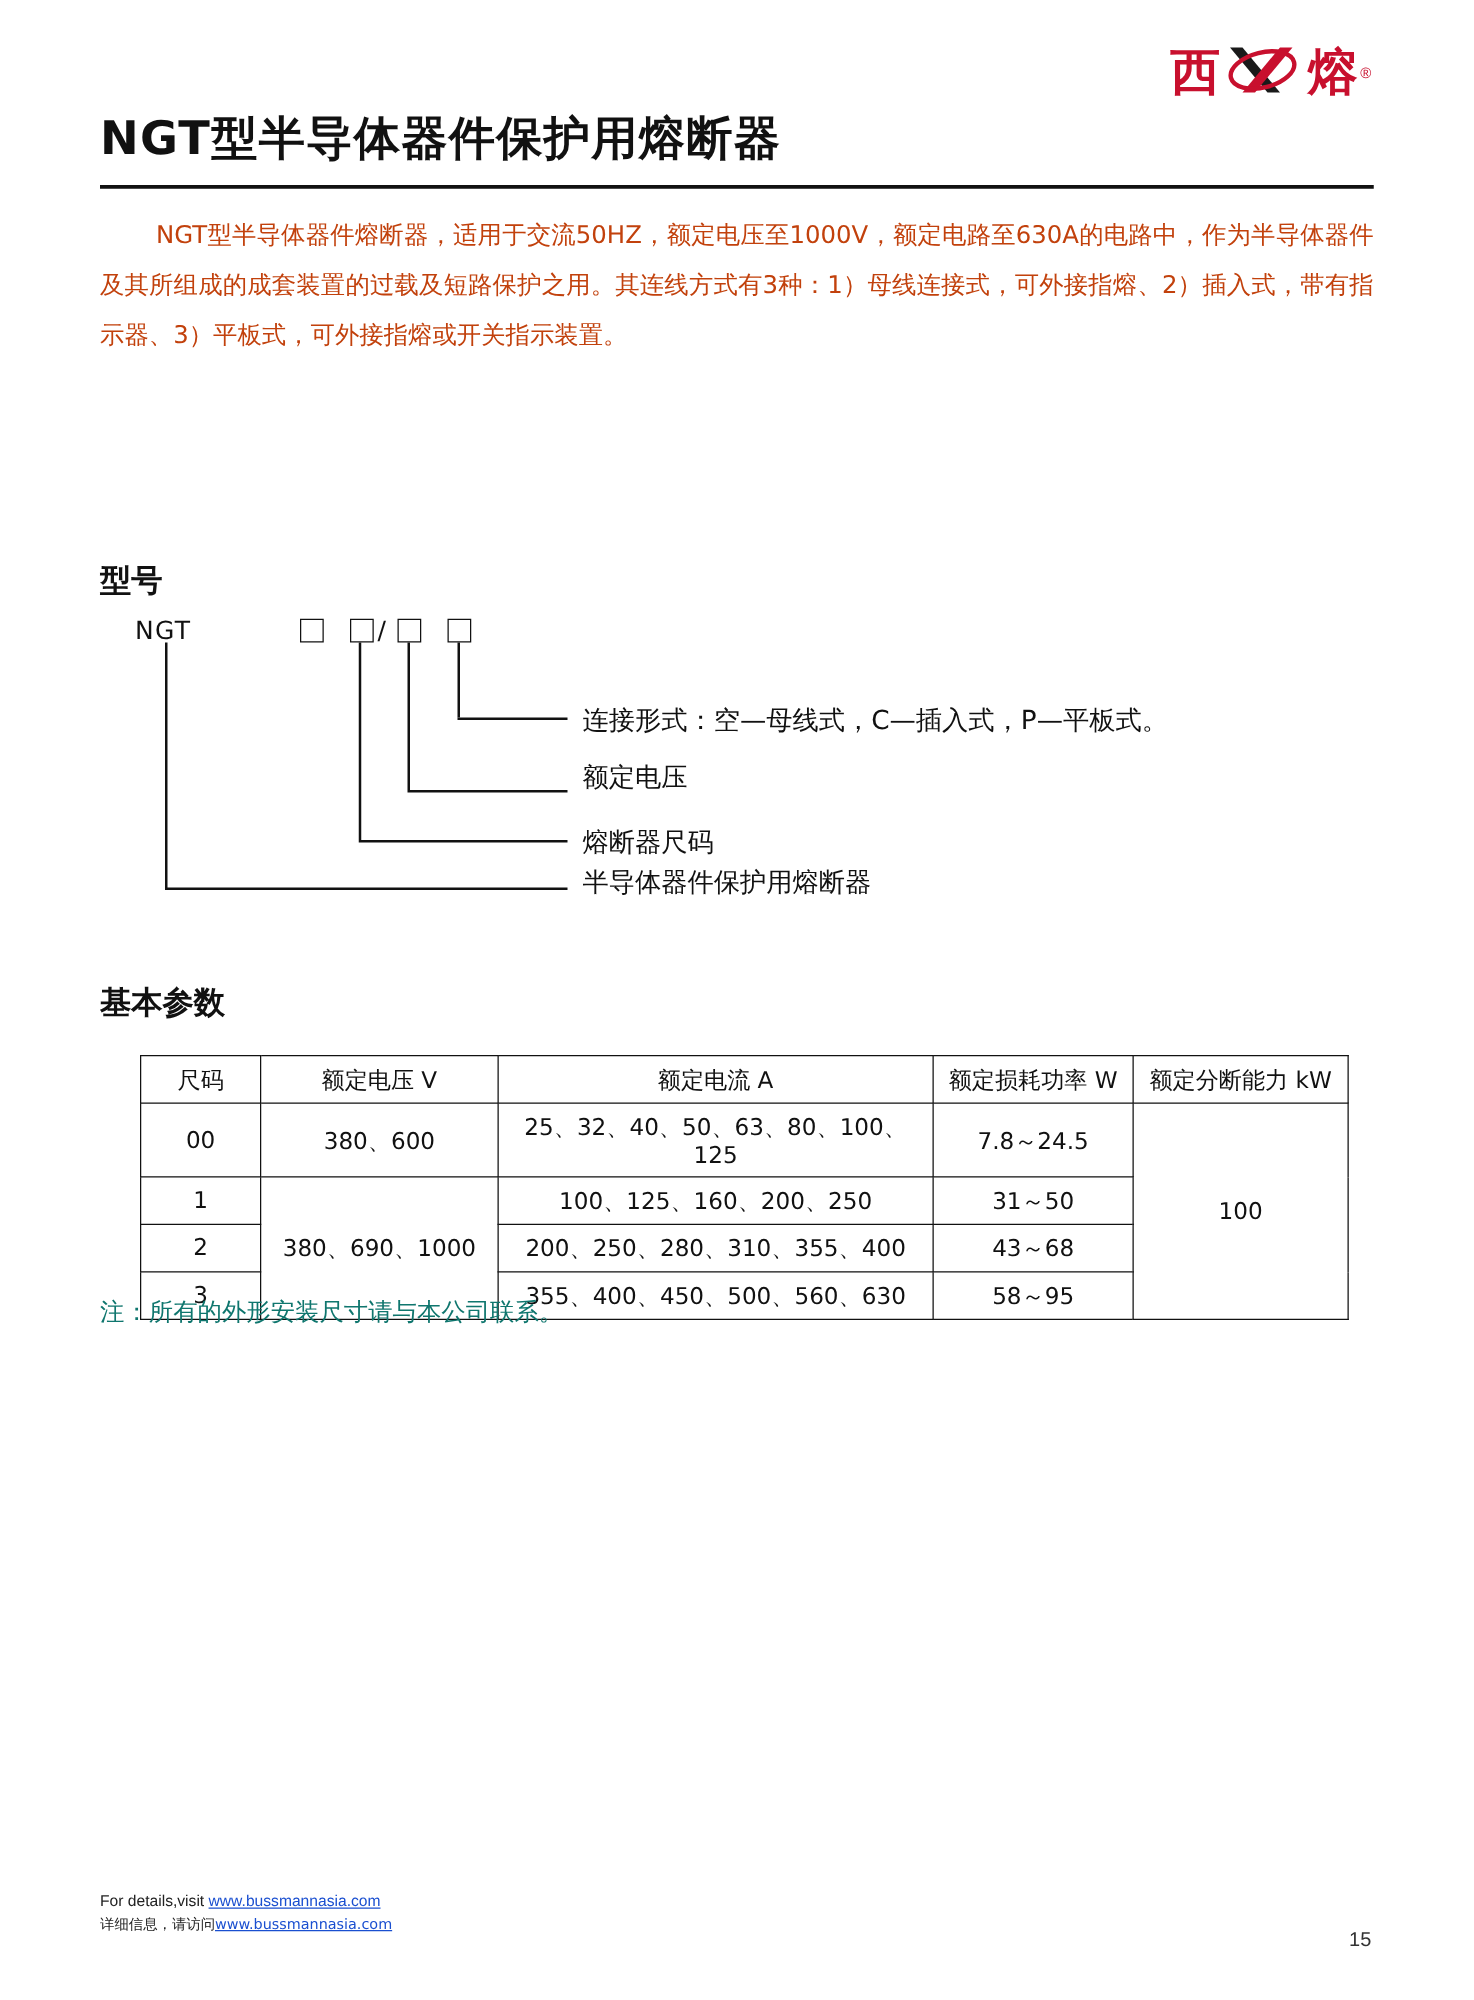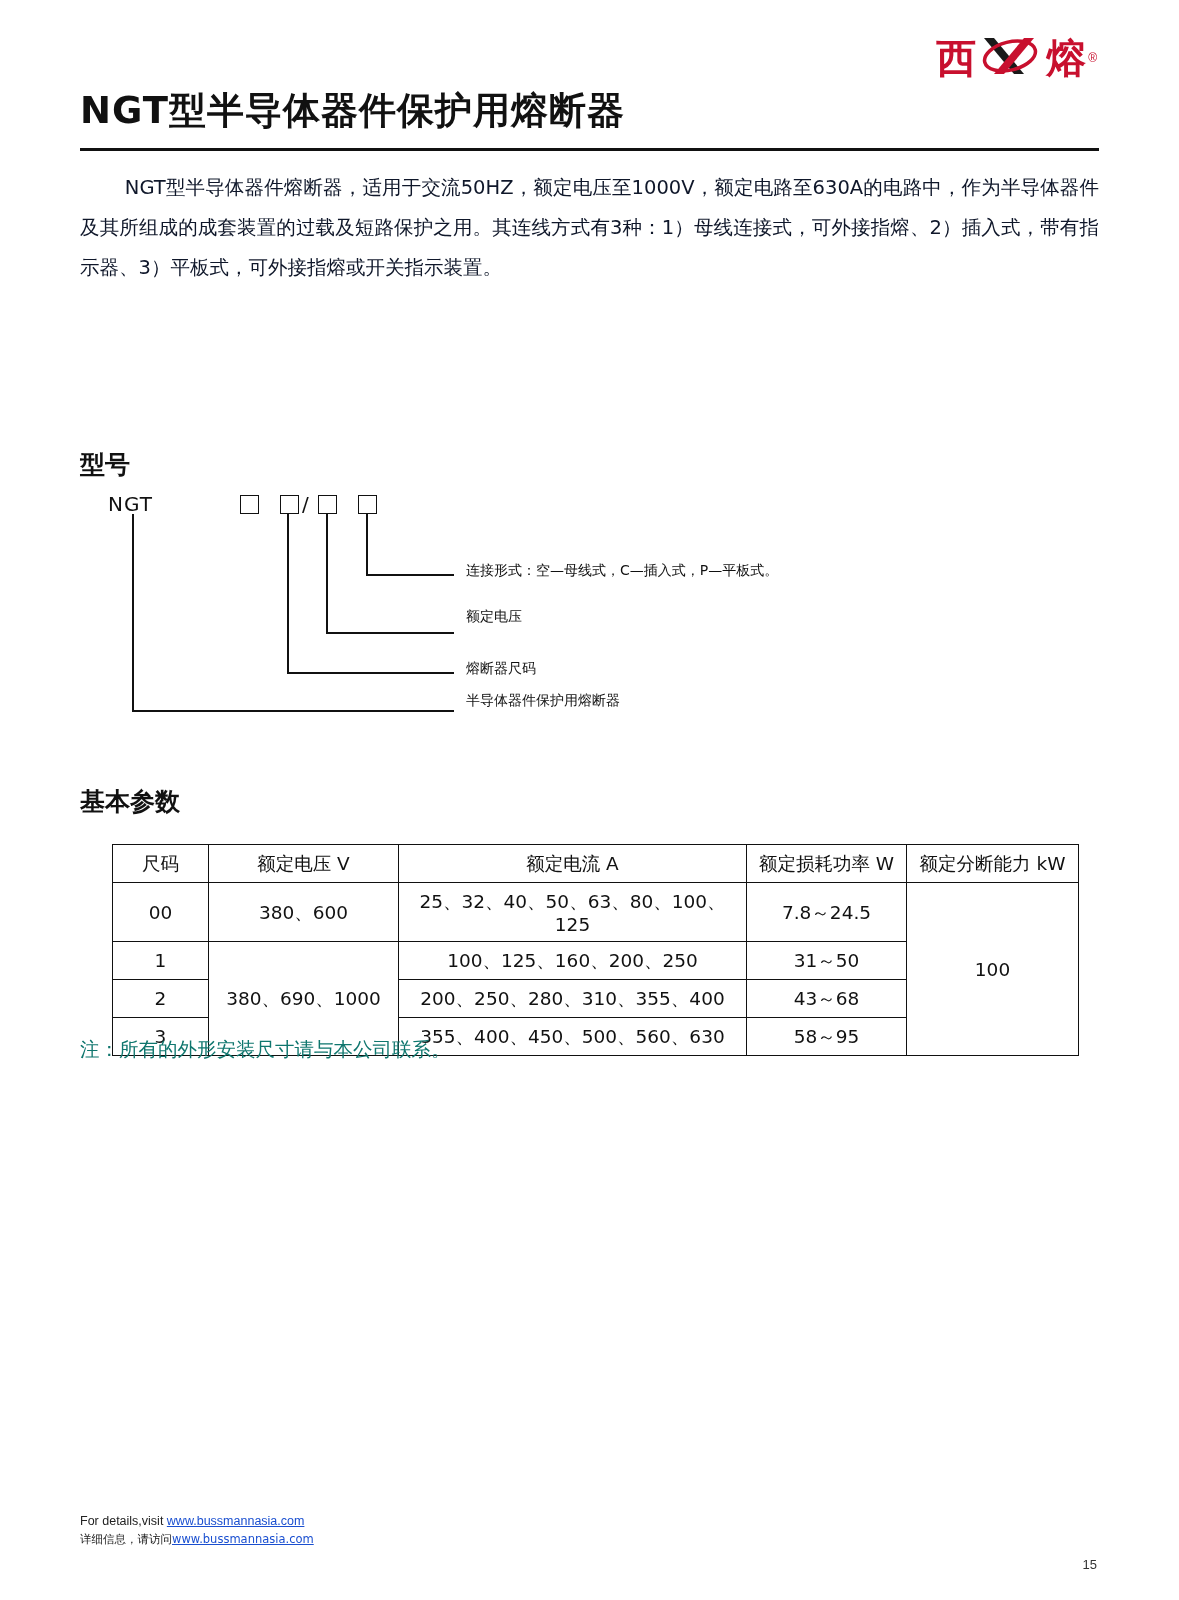--- a/index.html
+++ b/index.html
@@ -83,21 +83,21 @@
 
   
   .body-text {
     position: absolute;
     top: 168px;
     left: 80px;
     width: 1019px;
     font-family: "DejaVu Sans", sans-serif;
     font-size: 19.5px;
     line-height: 40px;
-    color: #0f172a;
+    color: #c2410c;
     text-align: justify;
   }
   .body-text p {
     margin: 0 0 0 0;
     text-indent: 2.3em;
   }
 
   
   .sec-heading {
     position: absolute;
@@ -141,21 +141,21 @@
   }
   .leader {
     position: absolute;
     background: #111;
   }
   .leader-v { width: 1.6px; }
   .leader-h { height: 1.6px; }
   .leader-label {
     position: absolute;
     font-family: "DejaVu Sans", sans-serif;
-    font-size: 14px;
+    font-size: 21px;
     color: #111;
     white-space: nowrap;
   }
 
   
   .param-table {
     position: absolute;
     top: 844px;
     left: 112px;
     border-collapse: collapse;
@@ -203,23 +203,23 @@
     line-height: 18px;
   }
   .footer a {
     color: #1a4fd0;
     text-decoration: underline;
   }
   .footer .cn-line { font-family: "DejaVu Sans", sans-serif; font-size: 11.5px; }
   .page-num {
     position: absolute;
     right: 82px;
-    bottom: 28px;
+    bottom: 38px;
     font-family: "Liberation Sans", sans-serif;
-    font-size: 13px;
+    font-size: 16px;
     color: #333;
   }
 </style>
 </head>
 <body>
 
 <div class="page">
 
   <div class="logo-block">
     <span class="logo-cn-left">西</span>

